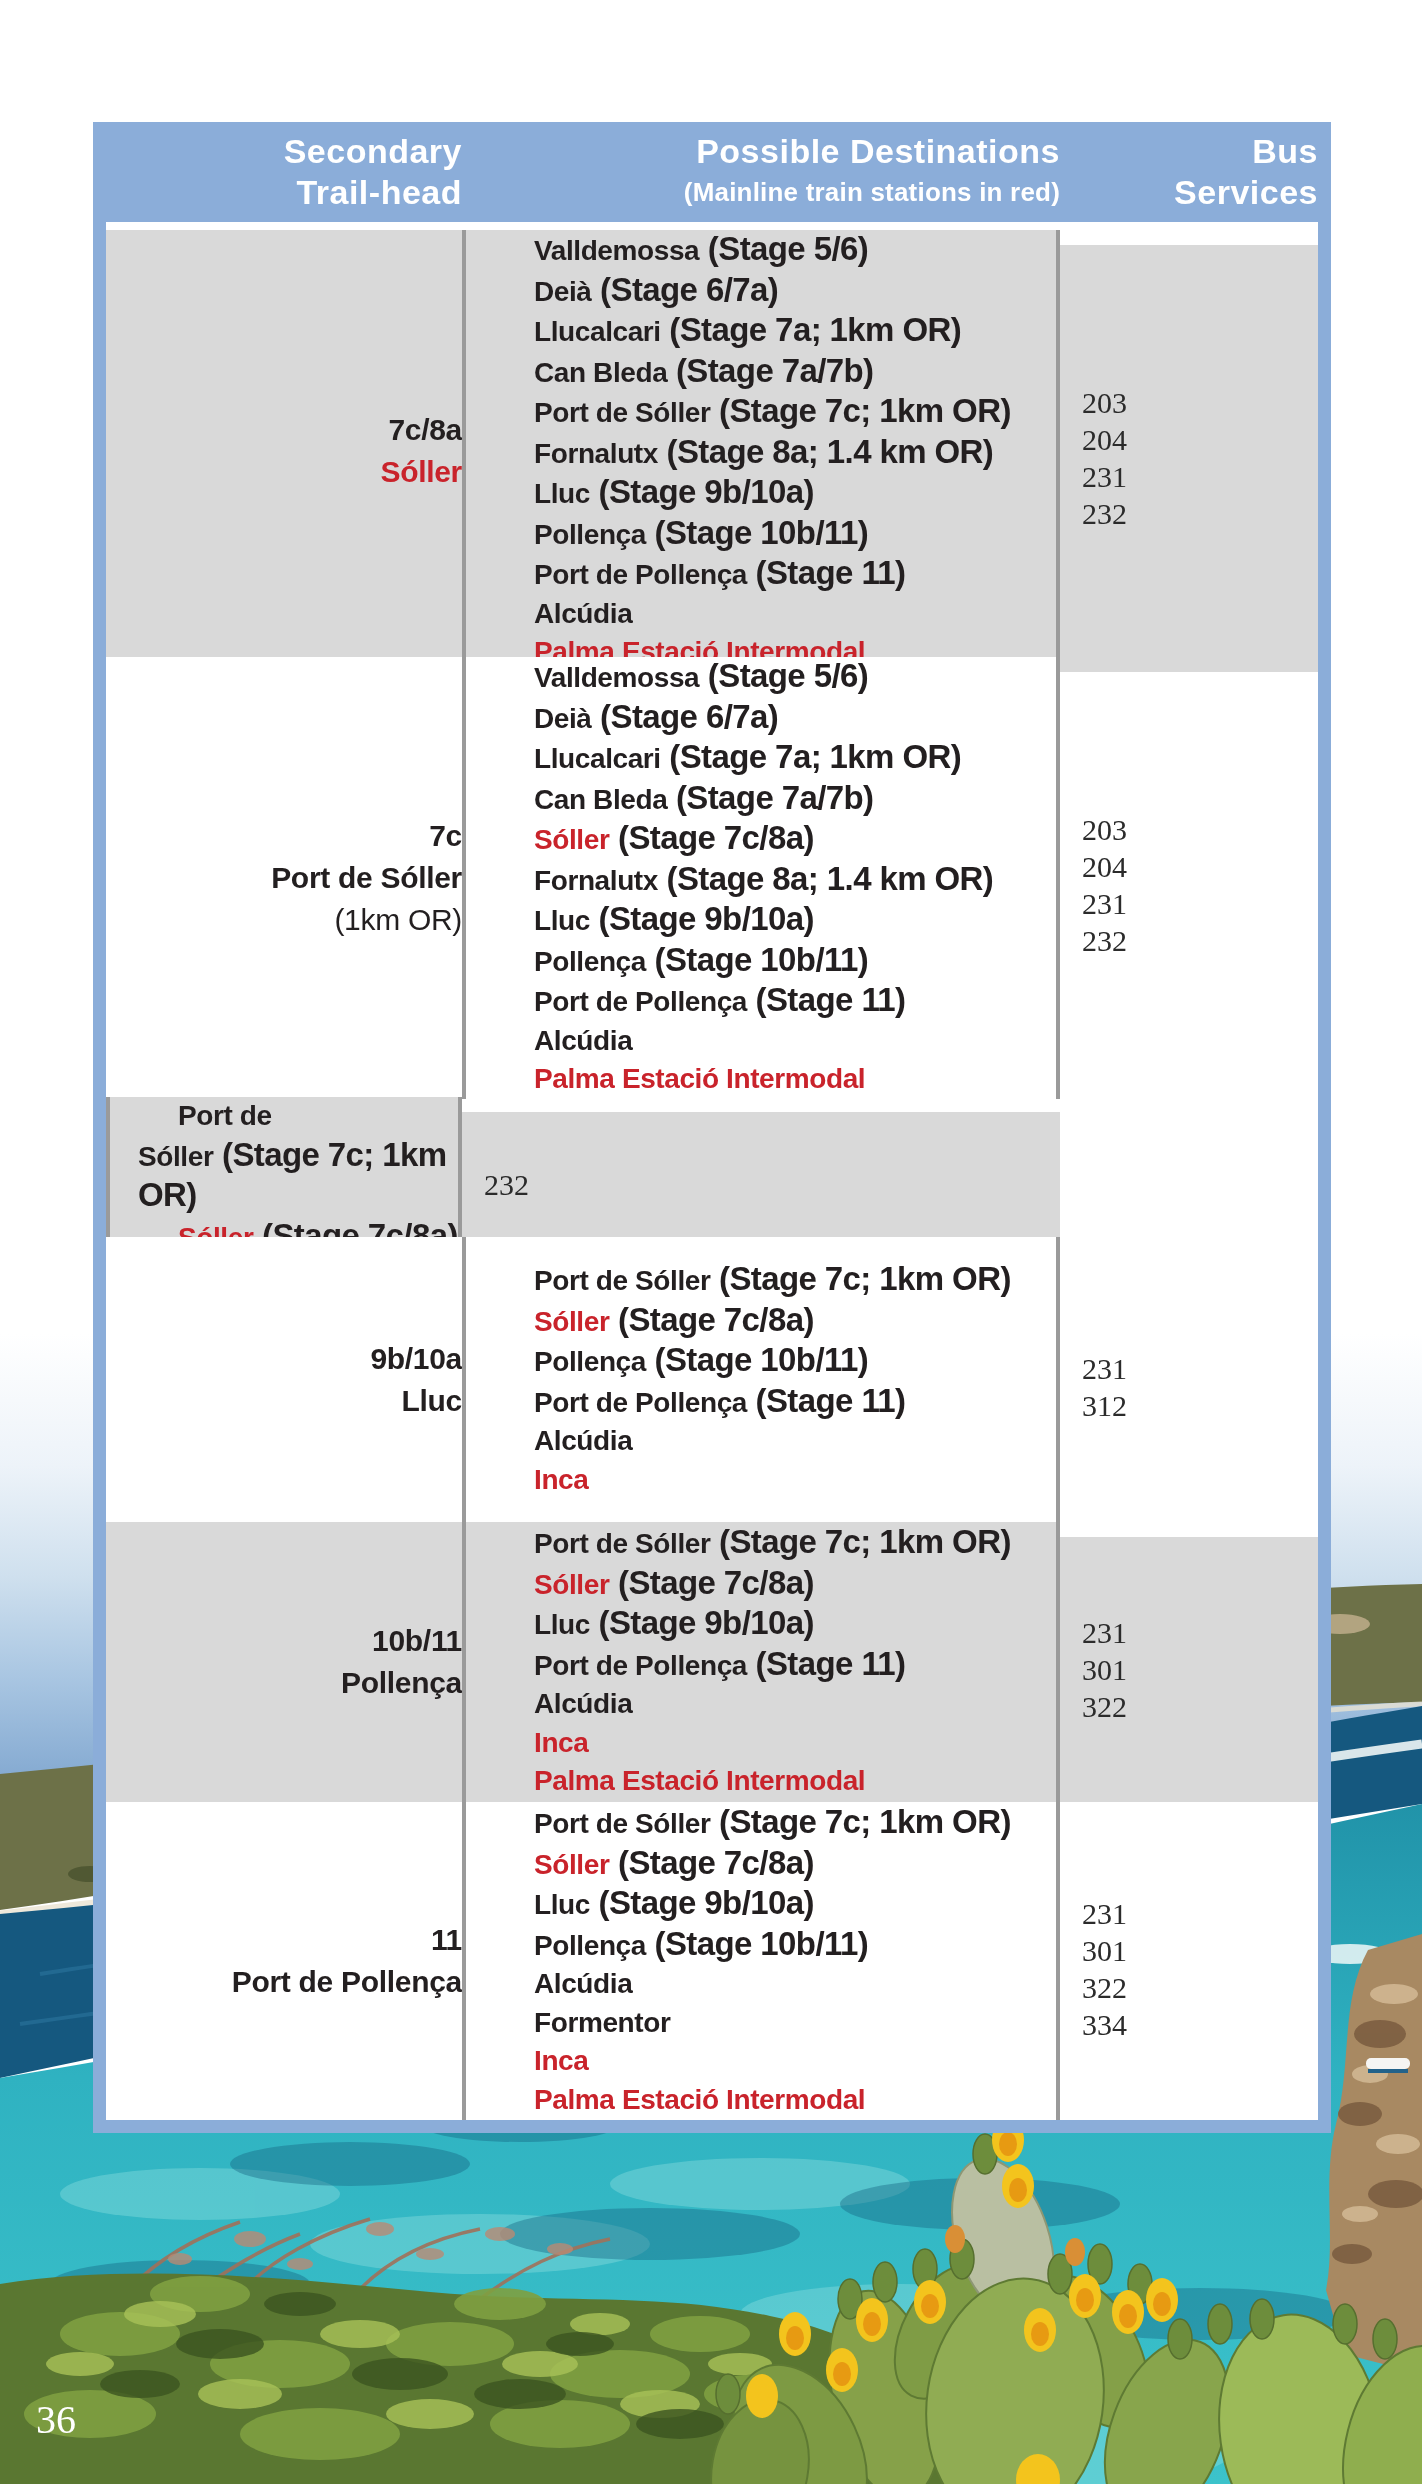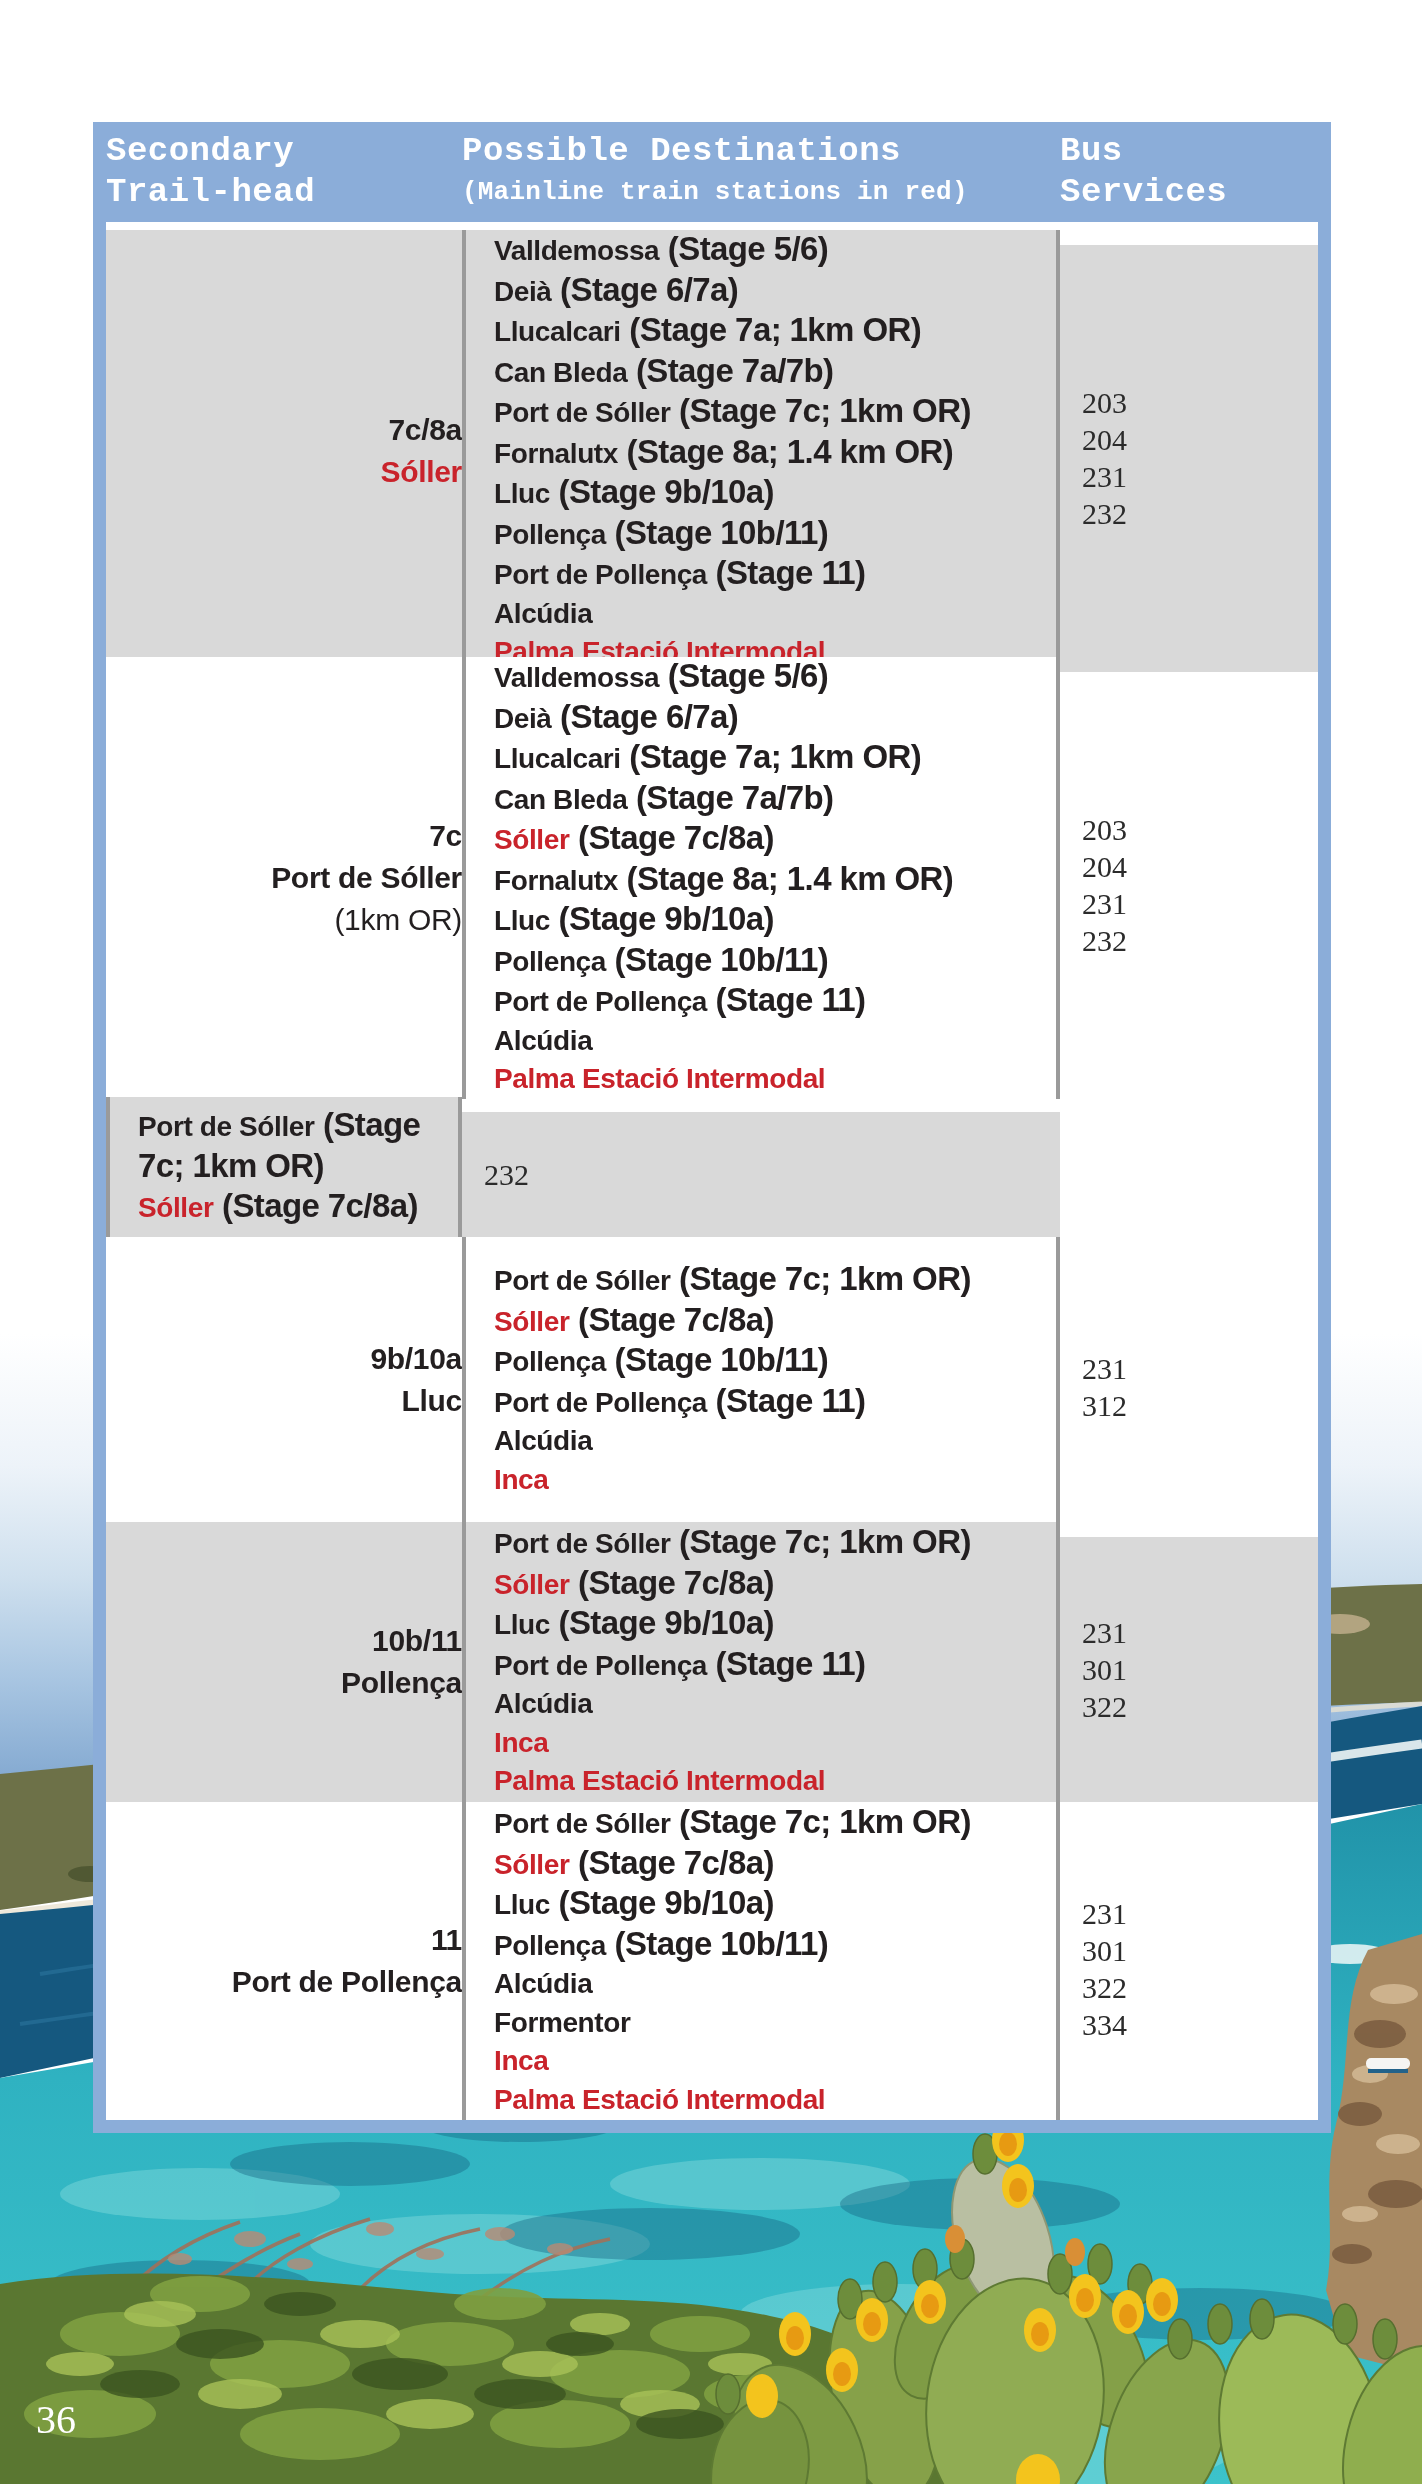--- a/index.html
+++ b/index.html
@@ -5,38 +5,38 @@
   html,body{margin:0;padding:0;}
   .page{position:relative;width:1422px;height:2484px;background:#ffffff;overflow:hidden;
         font-family:"Liberation Sans",sans-serif;-webkit-font-smoothing:antialiased;}
   
   .photo{position:absolute;left:0;top:1334px;width:1422px;height:1150px;}
   .photo svg{display:block;}
   
   .rtable{position:absolute;left:93px;top:122px;width:1238px;box-sizing:border-box;
           background:#8badd9;padding:0 13px 13px 13px;z-index:5;}
   .t-head{height:100px;display:grid;grid-template-columns:356px 598px 258px;align-items:center;
-          color:#ffffff;text-align:left;font-family:Liberation Mono, monospace;}
+          color:#ffffff;text-align:right;}
   .h-cell{display:flex;flex-direction:column;justify-content:center;line-height:41px;}
   .h-l1{font-size:34px;font-weight:bold;letter-spacing:0.5px;}
   .h-l2{font-size:34px;font-weight:bold;letter-spacing:0.5px;}
   .h-sub{font-size:26px;font-weight:bold;letter-spacing:0.2px;}
   .t-gap{height:8px;background:#ffffff;}
   .t-body{background:#ffffff;}
   .t-row{display:grid;grid-template-columns:356px 598px 258px;}
   .t-row .cell{box-sizing:border-box;background:#ffffff;}
   .t-row.gray .cell{background:#d9d9d9;}
   .c-th{display:flex;flex-direction:column;justify-content:center;align-items:flex-end;
         text-align:center;font-size:30px;font-weight:bold;line-height:42px;color:#231f20;
         letter-spacing:-0.3px;}
   .th-normal{font-weight:normal;}
   .c-dest{display:flex;flex-direction:column;justify-content:center;padding-left:28px;
           font-size:28px;line-height:38.5px;color:#231f20;
           border-left:4px solid #9a9a9a;border-right:4px solid #9a9a9a;}
-  .nm{font-weight:bold;letter-spacing:-0.4px;}
+  .nm{font-weight:bold;letter-spacing:-0.4px;margin-left:40px;}
   .dt{font-weight:bold;font-size:33px;letter-spacing:-0.6px;text-align:center;}
   .red{color:#c9232b;}
   .c-bus{display:flex;flex-direction:column;justify-content:center;padding-left:22px;
          font-size:30px;line-height:37px;color:#2b2b2b;font-family:"Liberation Serif",serif;margin-top:15px;}
   
   .pageno{position:absolute;left:36px;top:2396px;z-index:6;color:#ffffff;font-size:40px;
           font-family:"Liberation Serif",serif;}
 </style>
 </head>
 <body>

